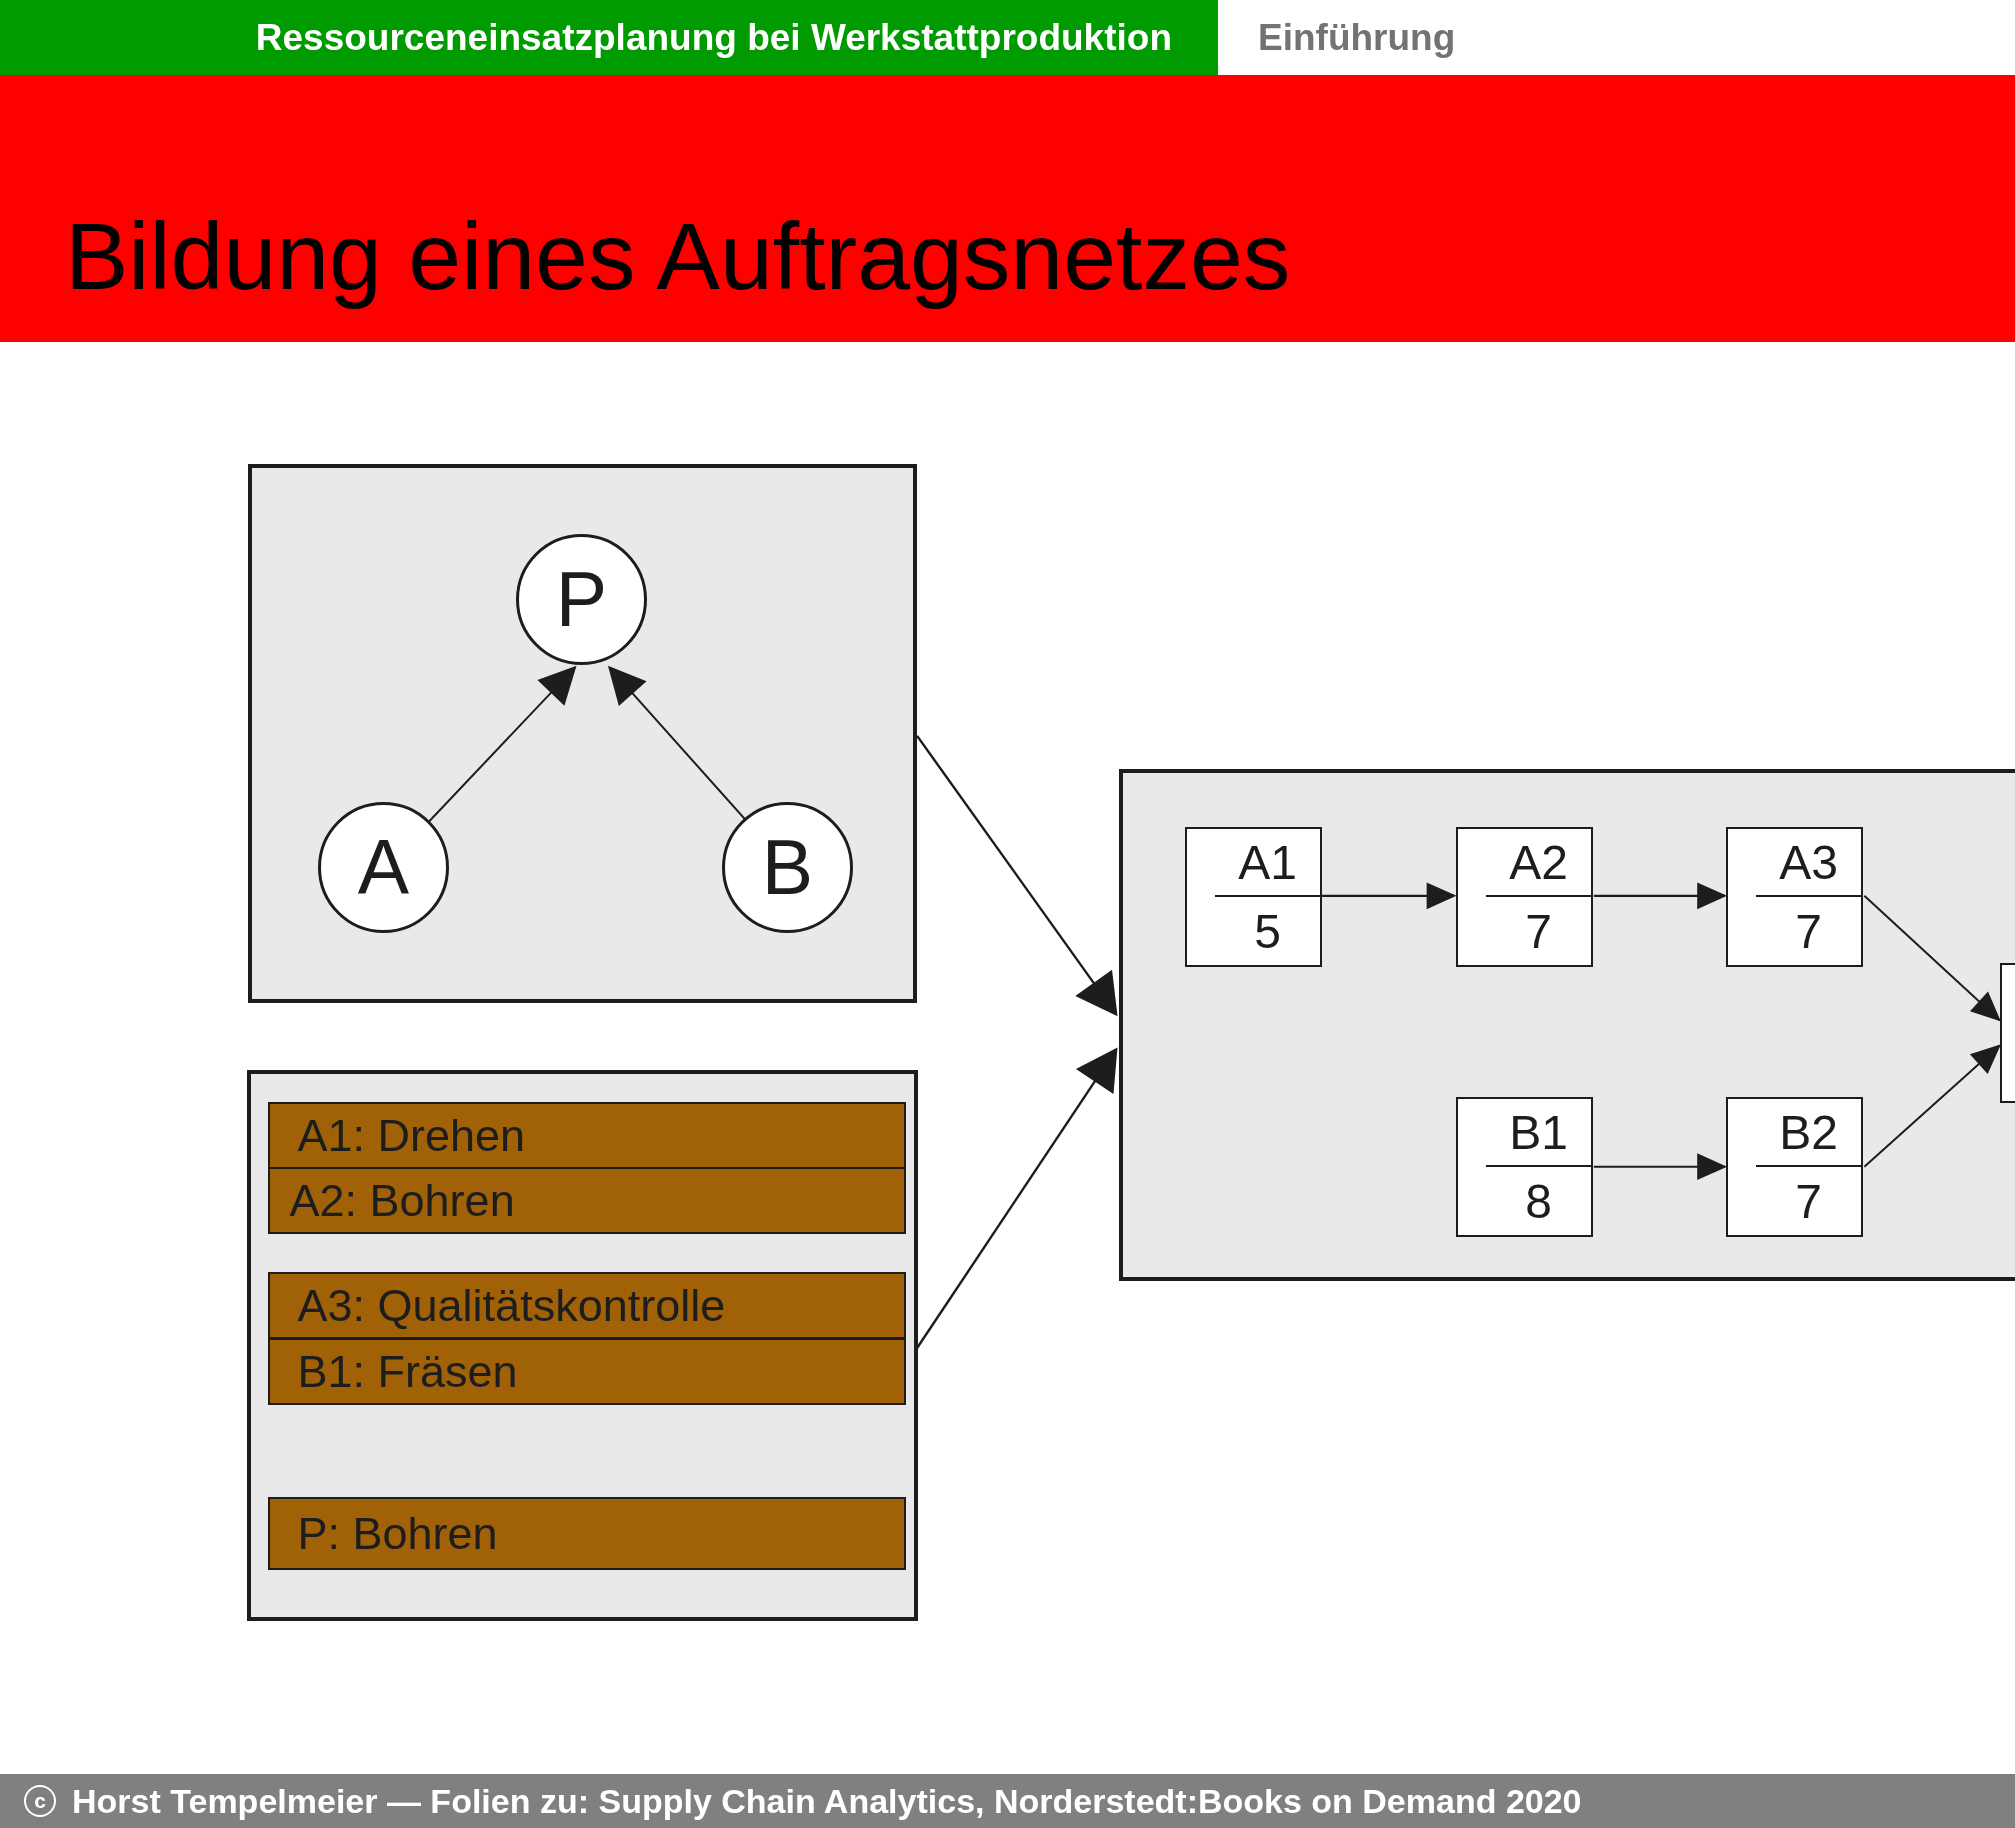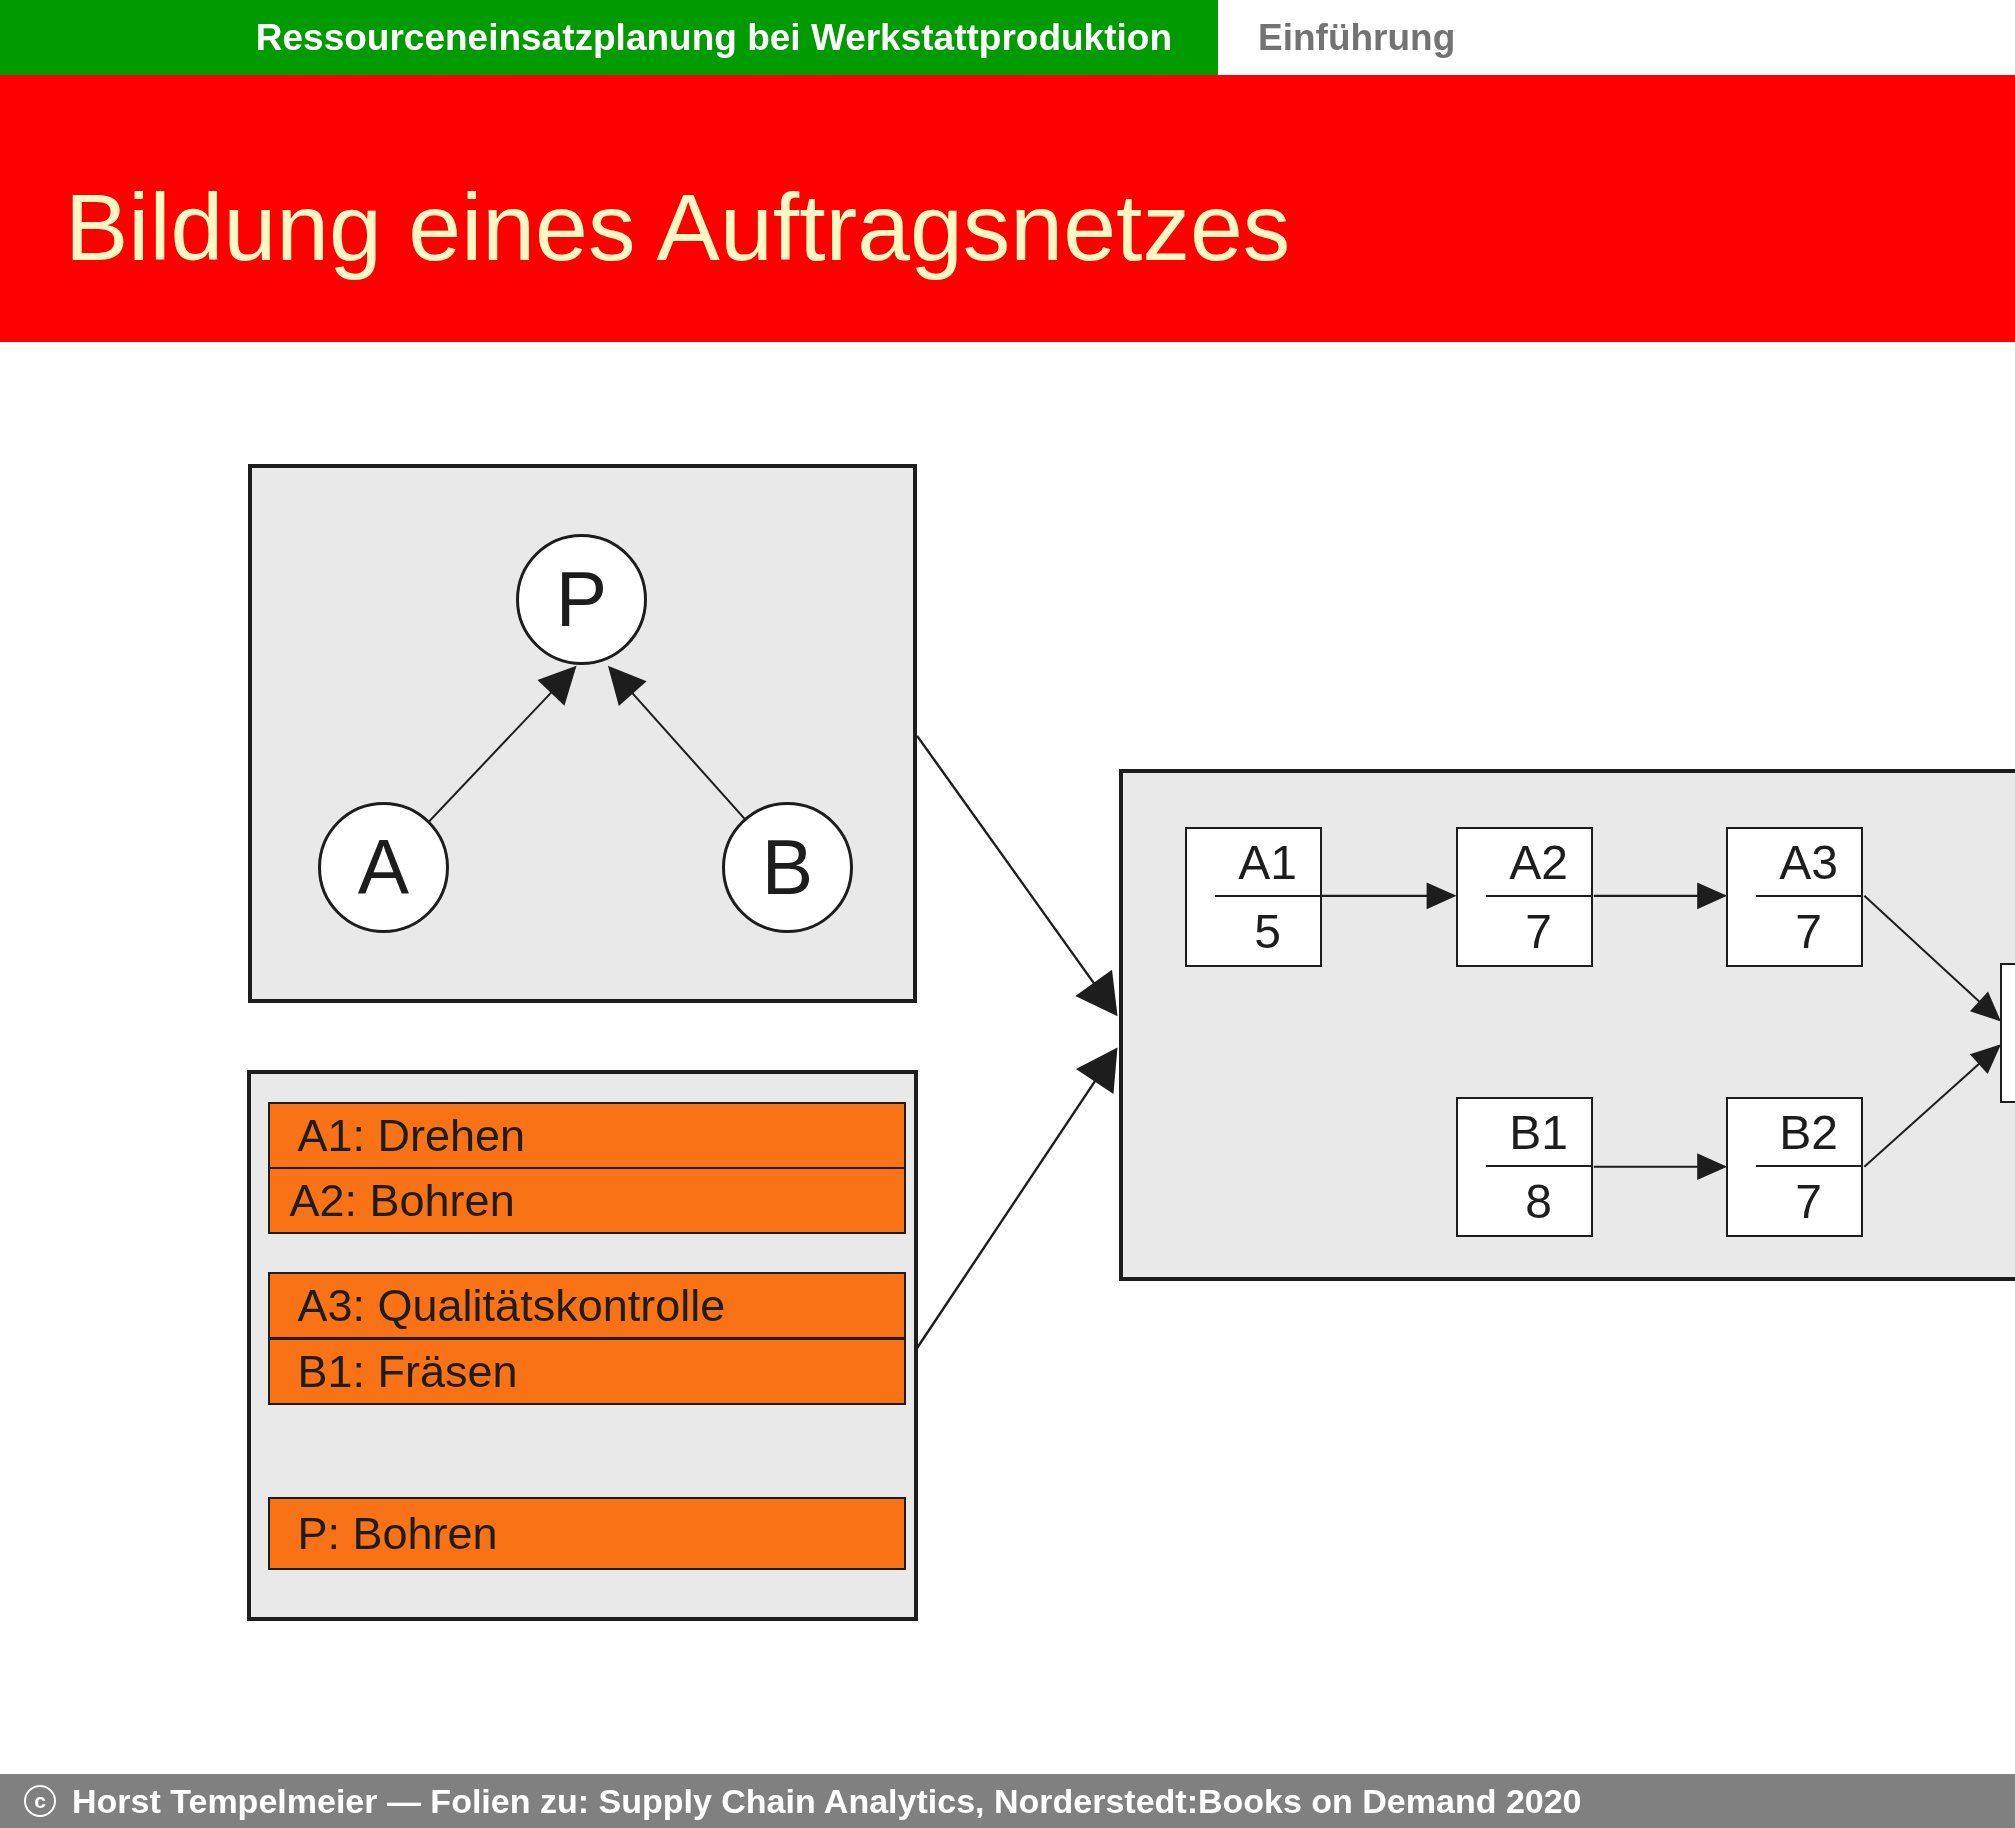--- a/index.html
+++ b/index.html
@@ -12,42 +12,42 @@
                background:#009b00; display:flex; align-items:center;
                justify-content:flex-end; padding-right:46px; }
   .tab-green span { color:#ffffff; font-size:37px; font-weight:700; }
   .tab-white { position:absolute; left:1218px; top:0; width:1219px; height:75px;
                background:#ffffff; display:flex; align-items:center; padding-left:40px; }
   .tab-white span { color:#737373; font-size:37px; font-weight:700; }
 
   
   .red-header { position:absolute; left:0; top:75px; width:2437px; height:267px;
                 background:#fe0000; }
-  .red-title { position:absolute; left:65px; top:103px; color:#fef9c3;
+  .red-title { position:absolute; left:65px; top:132px; color:#000000;
                font-size:95px; line-height:99px; font-weight:400; }
   .red-subtitle { position:absolute; left:65px; top:261px; color:#ffffff;
                   font-size:43px; line-height:45px; font-weight:400; }
 
   
   .panel { position:absolute; background:#e9e9e9; border:4.8px solid #1d1d1d; }
   .panel-inner { position:absolute; inset:0; }
 
   
   #panel-structure { left:248px; top:464px; width:669px; height:539px; }
   .circle { position:absolute; width:131px; height:131px; border:3.2px solid #1d1d1d;
             border-radius:50%; background:#ffffff; display:flex; align-items:center;
             justify-content:center; font-size:77px; color:#1d1d1d; }
   #circle-p { left:264px; top:66px; }
   #circle-a { left:66px; top:334px; }
   #circle-b { left:470px; top:334px; }
 
   
   #panel-workplans { left:247px; top:1070px; width:671px; height:551px; }
   .wp-row { position:absolute; left:16.5px; width:638px; height:67px;
-            background:#f97316; border:2.4px solid #1d1d1d; display:flex;
+            background:#a16207; border:2.4px solid #1d1d1d; display:flex;
             align-items:center; padding-left:28px; font-size:45px; color:#1d1d1d; }
   #wp-a1 { top:28px; }  #wp-a2 { top:93px;padding-left:20px; }  #wp-a3 { top:158px;margin-top:40px; }
   #wp-b1 { top:264px; } #wp-b2 { top:329px; }
   #wp-p  { top:423px; height:73px; }
 
   
   #panel-network { left:1119px; top:769px; width:1074px; height:512px; }
   .node { position:absolute; width:137px; height:140px; border:2.4px solid #1d1d1d;
           background:#ffffff; display:flex; flex-direction:column;padding-left:28px; }
   .node-label { height:50%; border-bottom:2.4px solid #1d1d1d; display:flex;

